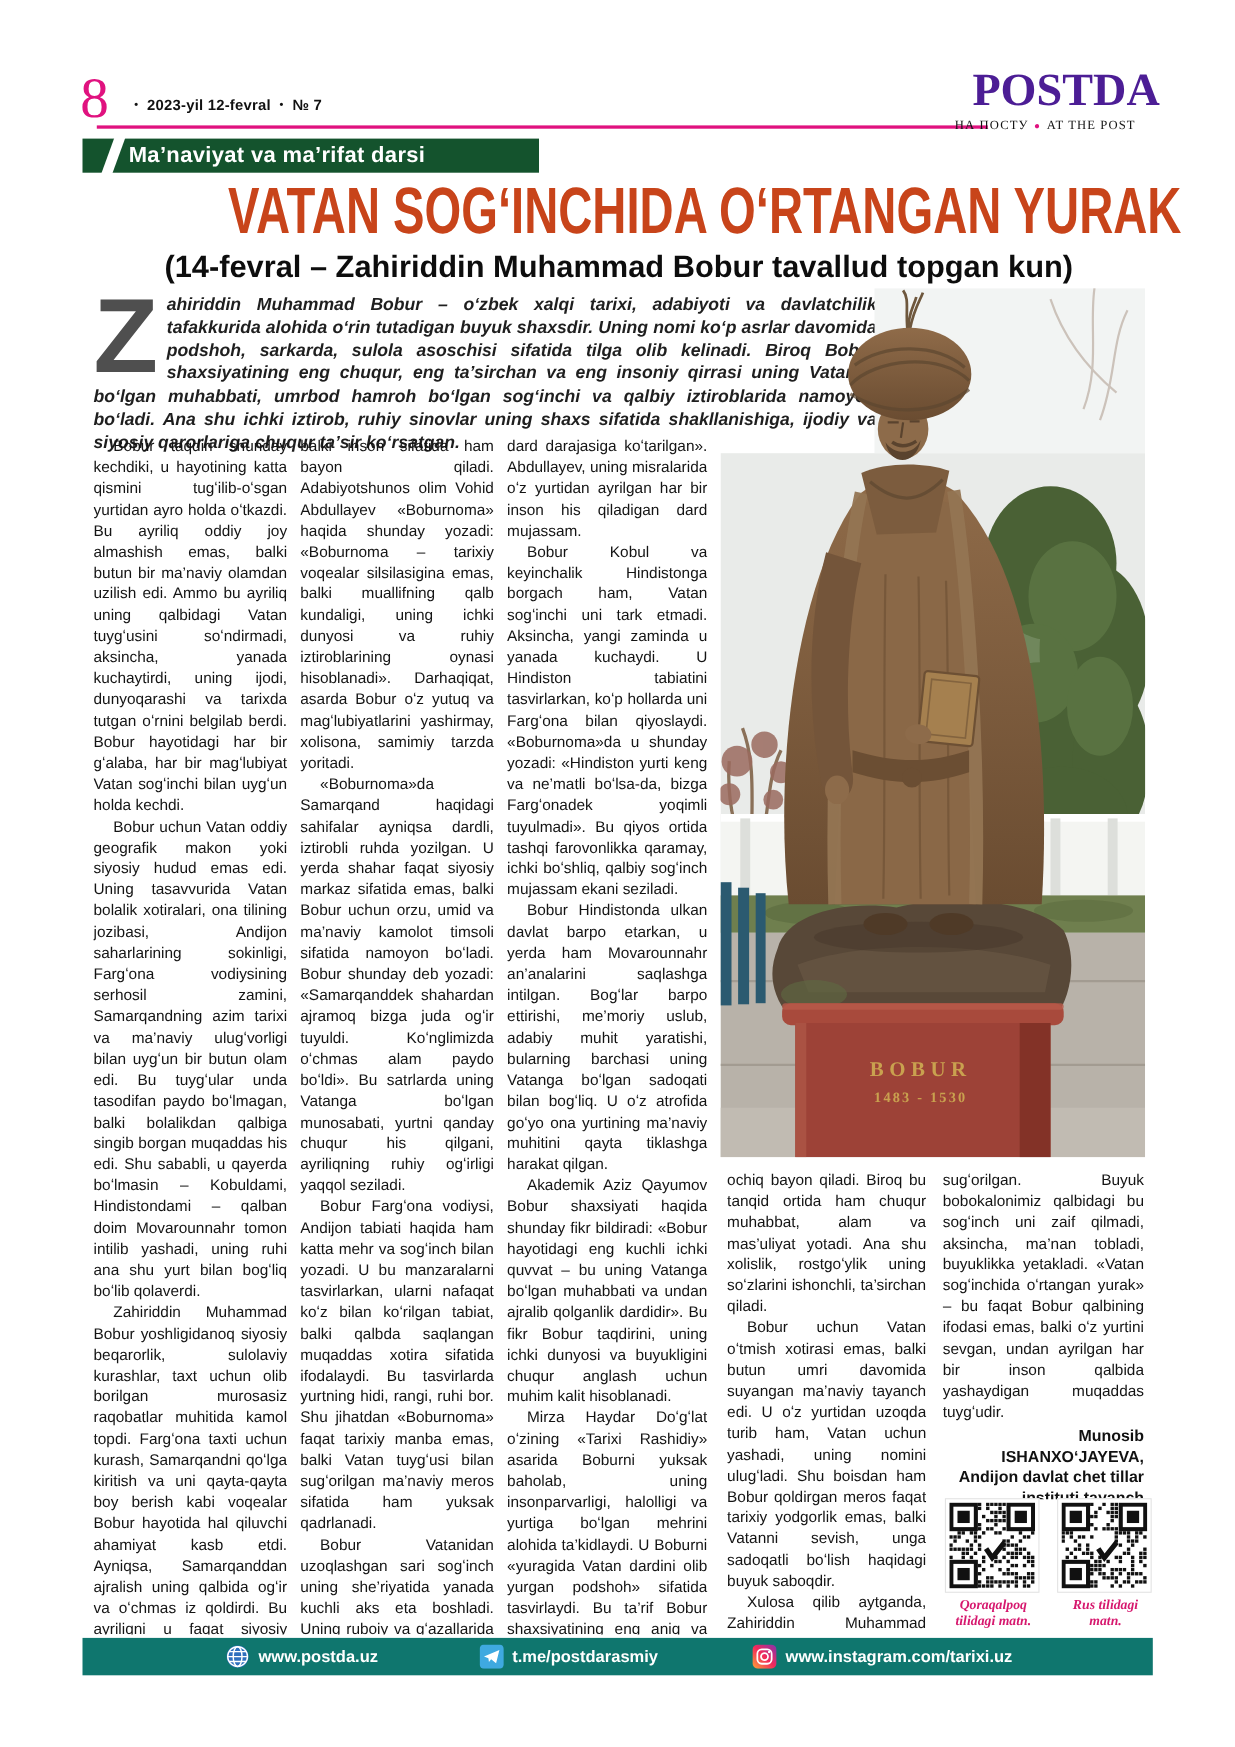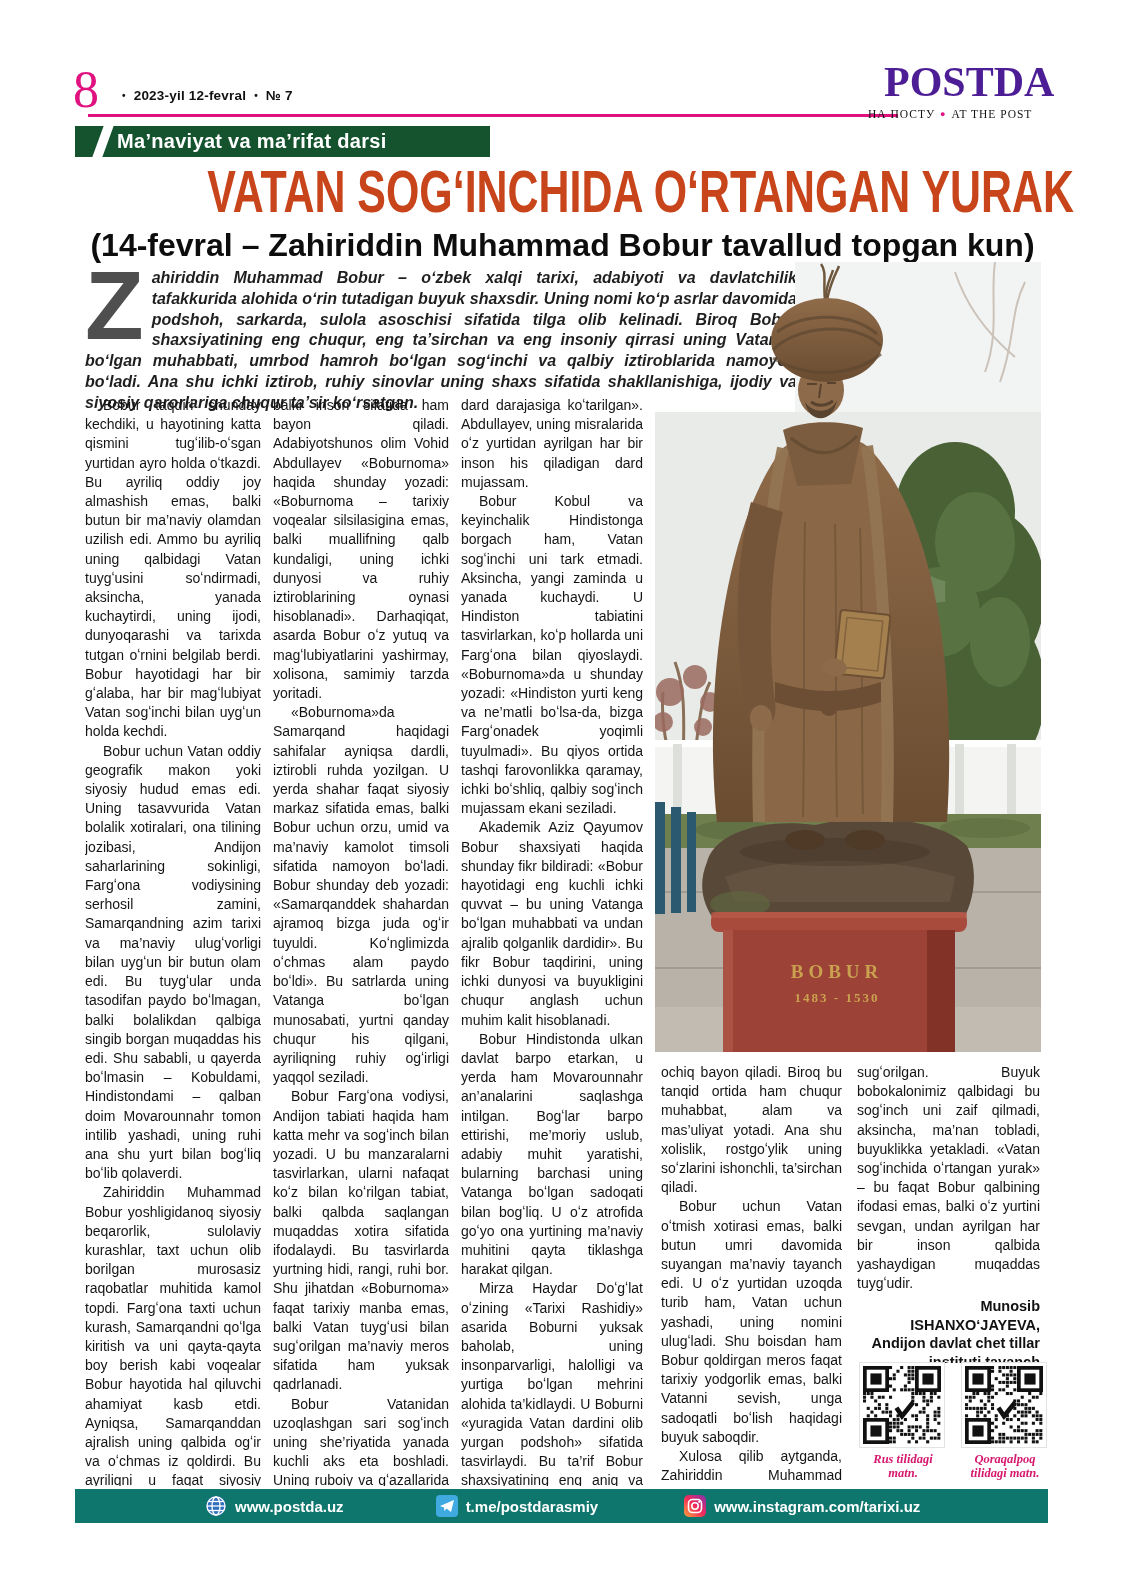--- a/index.html
+++ b/index.html
@@ -20,21 +20,21 @@
   
   .kicker{position:absolute;left:75px;top:126px;width:415px;height:31px;background:#14532d;}
   .kicker::after{content:"";position:absolute;left:23px;top:-2px;width:10px;height:35px;background:#fff;
                  transform:skewX(-20deg);}
   .kicker-label{position:absolute;left:42px;top:4px;font-size:20px;font-weight:bold;color:#fff;letter-spacing:.3px;}
   
   .headline{position:absolute;left:85px;top:162px;width:955px;text-align:center;}
   .headline span{display:inline-block;white-space:nowrap;font-weight:bold;font-size:55px;line-height:58px;
                  color:#c8441a;transform:scale(.78,1.08);transform-origin:center;letter-spacing:0px;}
   .subtitle{position:absolute;left:85px;top:227px;width:955px;text-align:center;
-            font-size:32px;font-weight:bold;color:#0d0d0d;}
+            font-size:28px;font-weight:bold;color:#0d0d0d;}
   
   .lead{position:absolute;left:85px;top:268px;width:712px;font-weight:bold;font-style:italic;
         font-size:16px;line-height:20.8px;text-align:justify;color:#1f1f1f;}
   .dropcap{float:left;font-style:normal;font-weight:bold;font-size:96px;line-height:76px;
            color:#4f4f4f;padding-right:8px;}
   
   .col{position:absolute;top:396px;width:176px;height:1090px;overflow:hidden;
        font-size:14px;line-height:19.2px;text-align:justify;color:#141414;}
   .col p{margin:0;}
   .col p.ind{text-indent:18px;}
@@ -238,186 +238,39 @@
   </div>
   <div class="col" id="col2">
     <p>balki inson sifatida ham bayon qiladi. Adabiyotshunos olim Vohid Abdullayev «Boburnoma» haqida shunday yozadi: «Boburnoma – tarixiy voqealar silsilasigina emas, balki muallifning qalb kundaligi, uning ichki dunyosi va ruhiy iztiroblarining oynasi hisoblanadi». Darhaqiqat, asarda Bobur oʻz yutuq va magʻlubiyatlarini yashirmay, xolisona, samimiy tarzda yoritadi.</p>
     <p class="ind">«Boburnoma»da Samarqand haqidagi sahifalar ayniqsa dardli, iztirobli ruhda yozilgan. U yerda shahar faqat siyosiy markaz sifatida emas, balki Bobur uchun orzu, umid va ma’naviy kamolot timsoli sifatida namoyon boʻladi. Bobur shunday deb yozadi: «Samarqanddek shahardan ajramoq bizga juda ogʻir tuyuldi. Koʻnglimizda oʻchmas alam paydo boʻldi». Bu satrlarda uning Vatanga boʻlgan munosabati, yurtni qanday chuqur his qilgani, ayriliqning ruhiy ogʻirligi yaqqol seziladi.</p>
     <p class="ind">Bobur Fargʻona vodiysi, Andijon tabiati haqida ham katta mehr va sogʻinch bilan yozadi. U bu manzaralarni tasvirlarkan, ularni nafaqat koʻz bilan koʻrilgan tabiat, balki qalbda saqlangan muqaddas xotira sifatida ifodalaydi. Bu tasvirlarda yurtning hidi, rangi, ruhi bor. Shu jihatdan «Boburnoma» faqat tarixiy manba emas, balki Vatan tuygʻusi bilan sugʻorilgan ma’naviy meros sifatida ham yuksak qadrlanadi.</p>
     <p class="ind">Bobur Vatanidan uzoqlashgan sari sogʻinch uning she’riyatida yanada kuchli aks eta boshladi. Uning ruboiy va gʻazallarida gʻariblik dardi, yurtni qoʻmsash, oʻz makoniga yeta olmaslik alami asosiy mavzuga aylanadi. Bu she’rlar shaxsiy iztirobdan tashqari, umuminsoniy holatni ifoda etadi. Adabiyotshunos N. Karimov bu haqda quyidagicha yozadi: «Bobur she’riyatidagi sogʻinch shaxsiy his darajasidan chiqib, umuminsoniy</p>
   </div>
   <div class="col" id="col3">
     <p>dard darajasiga koʻtarilgan». Abdullayev, uning misralarida oʻz yurtidan ayrilgan har bir inson his qiladigan dard mujassam.</p>
     <p class="ind">Bobur Kobul va keyinchalik Hindistonga borgach ham, Vatan sogʻinchi uni tark etmadi. Aksincha, yangi zaminda u yanada kuchaydi. U Hindiston tabiatini tasvirlarkan, koʻp hollarda uni Fargʻona bilan qiyoslaydi. «Boburnoma»da u shunday yozadi: «Hindiston yurti keng va ne’matli boʻlsa-da, bizga Fargʻonadek yoqimli tuyulmadi». Bu qiyos ortida tashqi farovonlikka qaramay, ichki boʻshliq, qalbiy sogʻinch mujassam ekani seziladi.</p>
+    <p class="ind">Bobur Hindistonda ulkan davlat barpo etarkan, u yerda ham Movarounnahr an’analarini saqlashga intilgan. Bogʻlar barpo ettirishi, me’moriy uslub, adabiy muhit yaratishi, bularning barchasi uning Vatanga boʻlgan sadoqati bilan bogʻliq. U oʻz atrofida goʻyo ona yurtining ma’naviy muhitini qayta tiklashga harakat qilgan.</p>
     <p class="ind">Akademik Aziz Qayumov Bobur shaxsiyati haqida shunday fikr bildiradi: «Bobur hayotidagi eng kuchli ichki quvvat – bu uning Vatanga boʻlgan muhabbati va undan ajralib qolganlik dardidir». Bu fikr Bobur taqdirini, uning ichki dunyosi va buyukligini chuqur anglash uchun muhim kalit hisoblanadi.</p>
-    <p class="ind">Bobur Hindistonda ulkan davlat barpo etarkan, u yerda ham Movarounnahr an’analarini saqlashga intilgan. Bogʻlar barpo ettirishi, me’moriy uslub, adabiy muhit yaratishi, bularning barchasi uning Vatanga boʻlgan sadoqati bilan bogʻliq. U oʻz atrofida goʻyo ona yurtining ma’naviy muhitini qayta tiklashga harakat qilgan.</p>
     <p class="ind">Mirza Haydar Doʻgʻlat oʻzining «Tarixi Rashidiy» asarida Boburni yuksak baholab, uning insonparvarligi, halolligi va yurtiga boʻlgan mehrini alohida ta’kidlaydi. U Boburni «yuragida Vatan dardini olib yurgan podshoh» sifatida tasvirlaydi. Bu ta’rif Bobur shaxsiyatining eng aniq va xolis ifodalaridan biridir.</p>
 
   </div>
   <div class="col colB" id="col4">
     <p>ochiq bayon qiladi. Biroq bu tanqid ortida ham chuqur muhabbat, alam va mas’uliyat yotadi. Ana shu xolislik, rostgoʻylik uning soʻzlarini ishonchli, ta’sirchan qiladi.</p>
     <p class="ind">Bobur uchun Vatan oʻtmish xotirasi emas, balki butun umri davomida suyangan ma’naviy tayanch edi. U oʻz yurtidan uzoqda turib ham, Vatan uchun yashadi, uning nomini ulugʻladi. Shu boisdan ham Bobur qoldirgan meros faqat tarixiy yodgorlik emas, balki Vatanni sevish, unga sadoqatli boʻlish haqidagi buyuk saboqdir.</p>
     <p class="ind">Xulosa qilib aytganda, Zahiriddin Muhammad Boburning butun hayoti va ijodi Vatan sogʻinchi bilan</p>
   </div>
   <div class="col colB" id="col5">
     <p>sugʻorilgan. Buyuk bobokalonimiz qalbidagi bu sogʻinch uni zaif qilmadi, aksincha, ma’nan tobladi, buyuklikka yetakladi. «Vatan sogʻinchida oʻrtangan yurak» – bu faqat Bobur qalbining ifodasi emas, balki oʻz yurtini sevgan, undan ayrilgan har bir inson qalbida yashaydigan muqaddas tuygʻudir.</p>
     <div class="author">
       <p>Munosib ISHANXOʻJAYEVA,</p>
       <p>Andijon davlat chet tillar instituti tayanch doktoranti.</p>
     </div>
   </div>
 
   <div class="qr-row">
-    <div class="qr-item">
-      <div class="qr-box">
-        <svg viewBox="0 0 84 84">
-            <g fill="#111">
-              <rect x="28" y="0" width="3.3" height="3.3"></rect>
-              <rect x="40" y="0" width="3.3" height="3.3"></rect>
-              <rect x="48" y="0" width="3.3" height="3.3"></rect>
-              <rect x="52" y="0" width="3.3" height="3.3"></rect>
-              <rect x="36" y="4" width="3.3" height="3.3"></rect>
-              <rect x="48" y="4" width="3.3" height="3.3"></rect>
-              <rect x="52" y="4" width="3.3" height="3.3"></rect>
-              <rect x="32" y="8" width="3.3" height="3.3"></rect>
-              <rect x="44" y="8" width="3.3" height="3.3"></rect>
-              <rect x="48" y="8" width="3.3" height="3.3"></rect>
-              <rect x="52" y="8" width="3.3" height="3.3"></rect>
-              <rect x="28" y="12" width="3.3" height="3.3"></rect>
-              <rect x="32" y="12" width="3.3" height="3.3"></rect>
-              <rect x="48" y="12" width="3.3" height="3.3"></rect>
-              <rect x="52" y="12" width="3.3" height="3.3"></rect>
-              <rect x="48" y="16" width="3.3" height="3.3"></rect>
-              <rect x="28" y="20" width="3.3" height="3.3"></rect>
-              <rect x="44" y="20" width="3.3" height="3.3"></rect>
-              <rect x="32" y="24" width="3.3" height="3.3"></rect>
-              <rect x="40" y="24" width="3.3" height="3.3"></rect>
-              <rect x="44" y="24" width="3.3" height="3.3"></rect>
-              <rect x="48" y="24" width="3.3" height="3.3"></rect>
-              <rect x="52" y="24" width="3.3" height="3.3"></rect>
-              <rect x="0" y="28" width="3.3" height="3.3"></rect>
-              <rect x="4" y="28" width="3.3" height="3.3"></rect>
-              <rect x="8" y="28" width="3.3" height="3.3"></rect>
-              <rect x="52" y="28" width="3.3" height="3.3"></rect>
-              <rect x="56" y="28" width="3.3" height="3.3"></rect>
-              <rect x="60" y="28" width="3.3" height="3.3"></rect>
-              <rect x="64" y="28" width="3.3" height="3.3"></rect>
-              <rect x="72" y="28" width="3.3" height="3.3"></rect>
-              <rect x="76" y="28" width="3.3" height="3.3"></rect>
-              <rect x="0" y="32" width="3.3" height="3.3"></rect>
-              <rect x="8" y="32" width="3.3" height="3.3"></rect>
-              <rect x="16" y="32" width="3.3" height="3.3"></rect>
-              <rect x="20" y="32" width="3.3" height="3.3"></rect>
-              <rect x="28" y="32" width="3.3" height="3.3"></rect>
-              <rect x="52" y="32" width="3.3" height="3.3"></rect>
-              <rect x="64" y="32" width="3.3" height="3.3"></rect>
-              <rect x="72" y="32" width="3.3" height="3.3"></rect>
-              <rect x="80" y="32" width="3.3" height="3.3"></rect>
-              <rect x="0" y="36" width="3.3" height="3.3"></rect>
-              <rect x="12" y="36" width="3.3" height="3.3"></rect>
-              <rect x="52" y="36" width="3.3" height="3.3"></rect>
-              <rect x="64" y="36" width="3.3" height="3.3"></rect>
-              <rect x="68" y="36" width="3.3" height="3.3"></rect>
-              <rect x="72" y="36" width="3.3" height="3.3"></rect>
-              <rect x="16" y="40" width="3.3" height="3.3"></rect>
-              <rect x="24" y="40" width="3.3" height="3.3"></rect>
-              <rect x="56" y="40" width="3.3" height="3.3"></rect>
-              <rect x="68" y="40" width="3.3" height="3.3"></rect>
-              <rect x="4" y="44" width="3.3" height="3.3"></rect>
-              <rect x="12" y="44" width="3.3" height="3.3"></rect>
-              <rect x="16" y="44" width="3.3" height="3.3"></rect>
-              <rect x="24" y="44" width="3.3" height="3.3"></rect>
-              <rect x="64" y="44" width="3.3" height="3.3"></rect>
-              <rect x="80" y="44" width="3.3" height="3.3"></rect>
-              <rect x="8" y="48" width="3.3" height="3.3"></rect>
-              <rect x="20" y="48" width="3.3" height="3.3"></rect>
-              <rect x="24" y="48" width="3.3" height="3.3"></rect>
-              <rect x="28" y="48" width="3.3" height="3.3"></rect>
-              <rect x="60" y="48" width="3.3" height="3.3"></rect>
-              <rect x="64" y="48" width="3.3" height="3.3"></rect>
-              <rect x="76" y="48" width="3.3" height="3.3"></rect>
-              <rect x="80" y="48" width="3.3" height="3.3"></rect>
-              <rect x="4" y="52" width="3.3" height="3.3"></rect>
-              <rect x="12" y="52" width="3.3" height="3.3"></rect>
-              <rect x="28" y="52" width="3.3" height="3.3"></rect>
-              <rect x="36" y="52" width="3.3" height="3.3"></rect>
-              <rect x="52" y="52" width="3.3" height="3.3"></rect>
-              <rect x="56" y="52" width="3.3" height="3.3"></rect>
-              <rect x="68" y="52" width="3.3" height="3.3"></rect>
-              <rect x="76" y="52" width="3.3" height="3.3"></rect>
-              <rect x="80" y="52" width="3.3" height="3.3"></rect>
-              <rect x="32" y="56" width="3.3" height="3.3"></rect>
-              <rect x="36" y="56" width="3.3" height="3.3"></rect>
-              <rect x="44" y="56" width="3.3" height="3.3"></rect>
-              <rect x="56" y="56" width="3.3" height="3.3"></rect>
-              <rect x="68" y="56" width="3.3" height="3.3"></rect>
-              <rect x="76" y="56" width="3.3" height="3.3"></rect>
-              <rect x="28" y="60" width="3.3" height="3.3"></rect>
-              <rect x="32" y="60" width="3.3" height="3.3"></rect>
-              <rect x="36" y="60" width="3.3" height="3.3"></rect>
-              <rect x="40" y="60" width="3.3" height="3.3"></rect>
-              <rect x="68" y="60" width="3.3" height="3.3"></rect>
-              <rect x="80" y="60" width="3.3" height="3.3"></rect>
-              <rect x="28" y="64" width="3.3" height="3.3"></rect>
-              <rect x="32" y="64" width="3.3" height="3.3"></rect>
-              <rect x="36" y="64" width="3.3" height="3.3"></rect>
-              <rect x="48" y="64" width="3.3" height="3.3"></rect>
-              <rect x="52" y="64" width="3.3" height="3.3"></rect>
-              <rect x="56" y="64" width="3.3" height="3.3"></rect>
-              <rect x="60" y="64" width="3.3" height="3.3"></rect>
-              <rect x="68" y="64" width="3.3" height="3.3"></rect>
-              <rect x="28" y="68" width="3.3" height="3.3"></rect>
-              <rect x="36" y="68" width="3.3" height="3.3"></rect>
-              <rect x="40" y="68" width="3.3" height="3.3"></rect>
-              <rect x="48" y="68" width="3.3" height="3.3"></rect>
-              <rect x="56" y="68" width="3.3" height="3.3"></rect>
-              <rect x="64" y="68" width="3.3" height="3.3"></rect>
-              <rect x="68" y="68" width="3.3" height="3.3"></rect>
-              <rect x="72" y="68" width="3.3" height="3.3"></rect>
-              <rect x="76" y="68" width="3.3" height="3.3"></rect>
-              <rect x="40" y="72" width="3.3" height="3.3"></rect>
-              <rect x="44" y="72" width="3.3" height="3.3"></rect>
-              <rect x="48" y="72" width="3.3" height="3.3"></rect>
-              <rect x="52" y="72" width="3.3" height="3.3"></rect>
-              <rect x="64" y="72" width="3.3" height="3.3"></rect>
-              <rect x="80" y="72" width="3.3" height="3.3"></rect>
-              <rect x="28" y="76" width="3.3" height="3.3"></rect>
-              <rect x="32" y="76" width="3.3" height="3.3"></rect>
-              <rect x="52" y="76" width="3.3" height="3.3"></rect>
-              <rect x="60" y="76" width="3.3" height="3.3"></rect>
-              <rect x="64" y="76" width="3.3" height="3.3"></rect>
-              <rect x="72" y="76" width="3.3" height="3.3"></rect>
-              <rect x="76" y="76" width="3.3" height="3.3"></rect>
-              <rect x="80" y="76" width="3.3" height="3.3"></rect>
-              <rect x="28" y="80" width="3.3" height="3.3"></rect>
-              <rect x="32" y="80" width="3.3" height="3.3"></rect>
-              <rect x="48" y="80" width="3.3" height="3.3"></rect>
-              <rect x="56" y="80" width="3.3" height="3.3"></rect>
-              <rect x="68" y="80" width="3.3" height="3.3"></rect>
-            </g>
-            <g transform="translate(0,0)">
-              <rect width="28" height="28" fill="#111"></rect>
-              <rect x="4" y="4" width="20" height="20" fill="#fff"></rect>
-              <rect x="8" y="8" width="12" height="12" fill="#111"></rect>
-            </g>
-            <g transform="translate(56,0)">
-              <rect width="28" height="28" fill="#111"></rect>
-              <rect x="4" y="4" width="20" height="20" fill="#fff"></rect>
-              <rect x="8" y="8" width="12" height="12" fill="#111"></rect>
-            </g>
-            <g transform="translate(0,56)">
-              <rect width="28" height="28" fill="#111"></rect>
-              <rect x="4" y="4" width="20" height="20" fill="#fff"></rect>
-              <rect x="8" y="8" width="12" height="12" fill="#111"></rect>
-            </g>
-            <path d="M36 45 l6 9 l12 -15" stroke="#111" stroke-width="5" fill="none"></path>
-          </svg>
-      </div>
-      <div class="qr-caption">Rus tilidagi matn.</div>
-    </div>
     <div class="qr-item">
       <div class="qr-box">
         <svg viewBox="0 0 84 84">
             <g fill="#111">
               <rect x="28" y="0" width="3.3" height="3.3"></rect>
               <rect x="36" y="0" width="3.3" height="3.3"></rect>
               <rect x="40" y="0" width="3.3" height="3.3"></rect>
               <rect x="44" y="0" width="3.3" height="3.3"></rect>
               <rect x="48" y="0" width="3.3" height="3.3"></rect>
               <rect x="52" y="0" width="3.3" height="3.3"></rect>
@@ -566,20 +419,167 @@
             <g transform="translate(0,56)">
               <rect width="28" height="28" fill="#111"></rect>
               <rect x="4" y="4" width="20" height="20" fill="#fff"></rect>
               <rect x="8" y="8" width="12" height="12" fill="#111"></rect>
             </g>
             <path d="M36 45 l6 9 l12 -15" stroke="#111" stroke-width="5" fill="none"></path>
           </svg>
       </div>
       <div class="qr-caption">Qoraqalpoq tilidagi matn.</div>
     </div>
+    <div class="qr-item">
+      <div class="qr-box">
+        <svg viewBox="0 0 84 84">
+            <g fill="#111">
+              <rect x="28" y="0" width="3.3" height="3.3"></rect>
+              <rect x="40" y="0" width="3.3" height="3.3"></rect>
+              <rect x="48" y="0" width="3.3" height="3.3"></rect>
+              <rect x="52" y="0" width="3.3" height="3.3"></rect>
+              <rect x="36" y="4" width="3.3" height="3.3"></rect>
+              <rect x="48" y="4" width="3.3" height="3.3"></rect>
+              <rect x="52" y="4" width="3.3" height="3.3"></rect>
+              <rect x="32" y="8" width="3.3" height="3.3"></rect>
+              <rect x="44" y="8" width="3.3" height="3.3"></rect>
+              <rect x="48" y="8" width="3.3" height="3.3"></rect>
+              <rect x="52" y="8" width="3.3" height="3.3"></rect>
+              <rect x="28" y="12" width="3.3" height="3.3"></rect>
+              <rect x="32" y="12" width="3.3" height="3.3"></rect>
+              <rect x="48" y="12" width="3.3" height="3.3"></rect>
+              <rect x="52" y="12" width="3.3" height="3.3"></rect>
+              <rect x="48" y="16" width="3.3" height="3.3"></rect>
+              <rect x="28" y="20" width="3.3" height="3.3"></rect>
+              <rect x="44" y="20" width="3.3" height="3.3"></rect>
+              <rect x="32" y="24" width="3.3" height="3.3"></rect>
+              <rect x="40" y="24" width="3.3" height="3.3"></rect>
+              <rect x="44" y="24" width="3.3" height="3.3"></rect>
+              <rect x="48" y="24" width="3.3" height="3.3"></rect>
+              <rect x="52" y="24" width="3.3" height="3.3"></rect>
+              <rect x="0" y="28" width="3.3" height="3.3"></rect>
+              <rect x="4" y="28" width="3.3" height="3.3"></rect>
+              <rect x="8" y="28" width="3.3" height="3.3"></rect>
+              <rect x="52" y="28" width="3.3" height="3.3"></rect>
+              <rect x="56" y="28" width="3.3" height="3.3"></rect>
+              <rect x="60" y="28" width="3.3" height="3.3"></rect>
+              <rect x="64" y="28" width="3.3" height="3.3"></rect>
+              <rect x="72" y="28" width="3.3" height="3.3"></rect>
+              <rect x="76" y="28" width="3.3" height="3.3"></rect>
+              <rect x="0" y="32" width="3.3" height="3.3"></rect>
+              <rect x="8" y="32" width="3.3" height="3.3"></rect>
+              <rect x="16" y="32" width="3.3" height="3.3"></rect>
+              <rect x="20" y="32" width="3.3" height="3.3"></rect>
+              <rect x="28" y="32" width="3.3" height="3.3"></rect>
+              <rect x="52" y="32" width="3.3" height="3.3"></rect>
+              <rect x="64" y="32" width="3.3" height="3.3"></rect>
+              <rect x="72" y="32" width="3.3" height="3.3"></rect>
+              <rect x="80" y="32" width="3.3" height="3.3"></rect>
+              <rect x="0" y="36" width="3.3" height="3.3"></rect>
+              <rect x="12" y="36" width="3.3" height="3.3"></rect>
+              <rect x="52" y="36" width="3.3" height="3.3"></rect>
+              <rect x="64" y="36" width="3.3" height="3.3"></rect>
+              <rect x="68" y="36" width="3.3" height="3.3"></rect>
+              <rect x="72" y="36" width="3.3" height="3.3"></rect>
+              <rect x="16" y="40" width="3.3" height="3.3"></rect>
+              <rect x="24" y="40" width="3.3" height="3.3"></rect>
+              <rect x="56" y="40" width="3.3" height="3.3"></rect>
+              <rect x="68" y="40" width="3.3" height="3.3"></rect>
+              <rect x="4" y="44" width="3.3" height="3.3"></rect>
+              <rect x="12" y="44" width="3.3" height="3.3"></rect>
+              <rect x="16" y="44" width="3.3" height="3.3"></rect>
+              <rect x="24" y="44" width="3.3" height="3.3"></rect>
+              <rect x="64" y="44" width="3.3" height="3.3"></rect>
+              <rect x="80" y="44" width="3.3" height="3.3"></rect>
+              <rect x="8" y="48" width="3.3" height="3.3"></rect>
+              <rect x="20" y="48" width="3.3" height="3.3"></rect>
+              <rect x="24" y="48" width="3.3" height="3.3"></rect>
+              <rect x="28" y="48" width="3.3" height="3.3"></rect>
+              <rect x="60" y="48" width="3.3" height="3.3"></rect>
+              <rect x="64" y="48" width="3.3" height="3.3"></rect>
+              <rect x="76" y="48" width="3.3" height="3.3"></rect>
+              <rect x="80" y="48" width="3.3" height="3.3"></rect>
+              <rect x="4" y="52" width="3.3" height="3.3"></rect>
+              <rect x="12" y="52" width="3.3" height="3.3"></rect>
+              <rect x="28" y="52" width="3.3" height="3.3"></rect>
+              <rect x="36" y="52" width="3.3" height="3.3"></rect>
+              <rect x="52" y="52" width="3.3" height="3.3"></rect>
+              <rect x="56" y="52" width="3.3" height="3.3"></rect>
+              <rect x="68" y="52" width="3.3" height="3.3"></rect>
+              <rect x="76" y="52" width="3.3" height="3.3"></rect>
+              <rect x="80" y="52" width="3.3" height="3.3"></rect>
+              <rect x="32" y="56" width="3.3" height="3.3"></rect>
+              <rect x="36" y="56" width="3.3" height="3.3"></rect>
+              <rect x="44" y="56" width="3.3" height="3.3"></rect>
+              <rect x="56" y="56" width="3.3" height="3.3"></rect>
+              <rect x="68" y="56" width="3.3" height="3.3"></rect>
+              <rect x="76" y="56" width="3.3" height="3.3"></rect>
+              <rect x="28" y="60" width="3.3" height="3.3"></rect>
+              <rect x="32" y="60" width="3.3" height="3.3"></rect>
+              <rect x="36" y="60" width="3.3" height="3.3"></rect>
+              <rect x="40" y="60" width="3.3" height="3.3"></rect>
+              <rect x="68" y="60" width="3.3" height="3.3"></rect>
+              <rect x="80" y="60" width="3.3" height="3.3"></rect>
+              <rect x="28" y="64" width="3.3" height="3.3"></rect>
+              <rect x="32" y="64" width="3.3" height="3.3"></rect>
+              <rect x="36" y="64" width="3.3" height="3.3"></rect>
+              <rect x="48" y="64" width="3.3" height="3.3"></rect>
+              <rect x="52" y="64" width="3.3" height="3.3"></rect>
+              <rect x="56" y="64" width="3.3" height="3.3"></rect>
+              <rect x="60" y="64" width="3.3" height="3.3"></rect>
+              <rect x="68" y="64" width="3.3" height="3.3"></rect>
+              <rect x="28" y="68" width="3.3" height="3.3"></rect>
+              <rect x="36" y="68" width="3.3" height="3.3"></rect>
+              <rect x="40" y="68" width="3.3" height="3.3"></rect>
+              <rect x="48" y="68" width="3.3" height="3.3"></rect>
+              <rect x="56" y="68" width="3.3" height="3.3"></rect>
+              <rect x="64" y="68" width="3.3" height="3.3"></rect>
+              <rect x="68" y="68" width="3.3" height="3.3"></rect>
+              <rect x="72" y="68" width="3.3" height="3.3"></rect>
+              <rect x="76" y="68" width="3.3" height="3.3"></rect>
+              <rect x="40" y="72" width="3.3" height="3.3"></rect>
+              <rect x="44" y="72" width="3.3" height="3.3"></rect>
+              <rect x="48" y="72" width="3.3" height="3.3"></rect>
+              <rect x="52" y="72" width="3.3" height="3.3"></rect>
+              <rect x="64" y="72" width="3.3" height="3.3"></rect>
+              <rect x="80" y="72" width="3.3" height="3.3"></rect>
+              <rect x="28" y="76" width="3.3" height="3.3"></rect>
+              <rect x="32" y="76" width="3.3" height="3.3"></rect>
+              <rect x="52" y="76" width="3.3" height="3.3"></rect>
+              <rect x="60" y="76" width="3.3" height="3.3"></rect>
+              <rect x="64" y="76" width="3.3" height="3.3"></rect>
+              <rect x="72" y="76" width="3.3" height="3.3"></rect>
+              <rect x="76" y="76" width="3.3" height="3.3"></rect>
+              <rect x="80" y="76" width="3.3" height="3.3"></rect>
+              <rect x="28" y="80" width="3.3" height="3.3"></rect>
+              <rect x="32" y="80" width="3.3" height="3.3"></rect>
+              <rect x="48" y="80" width="3.3" height="3.3"></rect>
+              <rect x="56" y="80" width="3.3" height="3.3"></rect>
+              <rect x="68" y="80" width="3.3" height="3.3"></rect>
+            </g>
+            <g transform="translate(0,0)">
+              <rect width="28" height="28" fill="#111"></rect>
+              <rect x="4" y="4" width="20" height="20" fill="#fff"></rect>
+              <rect x="8" y="8" width="12" height="12" fill="#111"></rect>
+            </g>
+            <g transform="translate(56,0)">
+              <rect width="28" height="28" fill="#111"></rect>
+              <rect x="4" y="4" width="20" height="20" fill="#fff"></rect>
+              <rect x="8" y="8" width="12" height="12" fill="#111"></rect>
+            </g>
+            <g transform="translate(0,56)">
+              <rect width="28" height="28" fill="#111"></rect>
+              <rect x="4" y="4" width="20" height="20" fill="#fff"></rect>
+              <rect x="8" y="8" width="12" height="12" fill="#111"></rect>
+            </g>
+            <path d="M36 45 l6 9 l12 -15" stroke="#111" stroke-width="5" fill="none"></path>
+          </svg>
+      </div>
+      <div class="qr-caption">Rus tilidagi matn.</div>
+    </div>
   </div>
 
   <div class="footer">
     <div class="flink" id="flink1">
       <svg width="22" height="22" viewBox="0 0 22 22">
         <circle cx="11" cy="11" r="10" fill="#2f6fbe"></circle>
         <g stroke="#fff" stroke-width="1.3" fill="none">
           <circle cx="11" cy="11" r="9"></circle>
             <ellipse cx="11" cy="11" rx="4" ry="9"></ellipse>
           <line x1="2" y1="11" x2="20" y2="11"></line>

